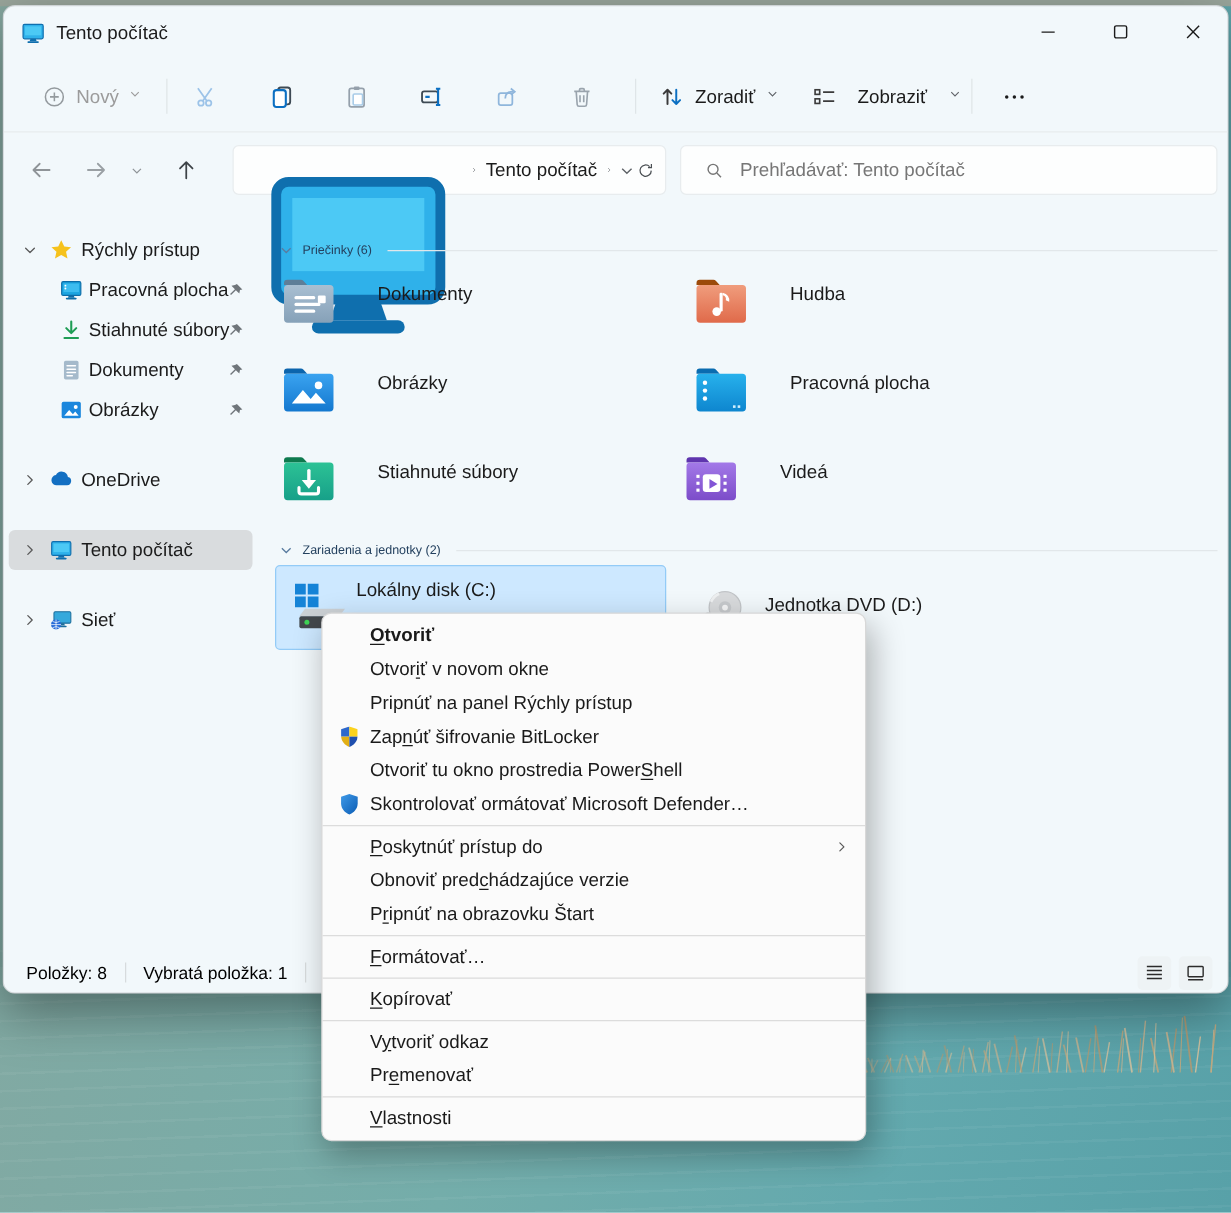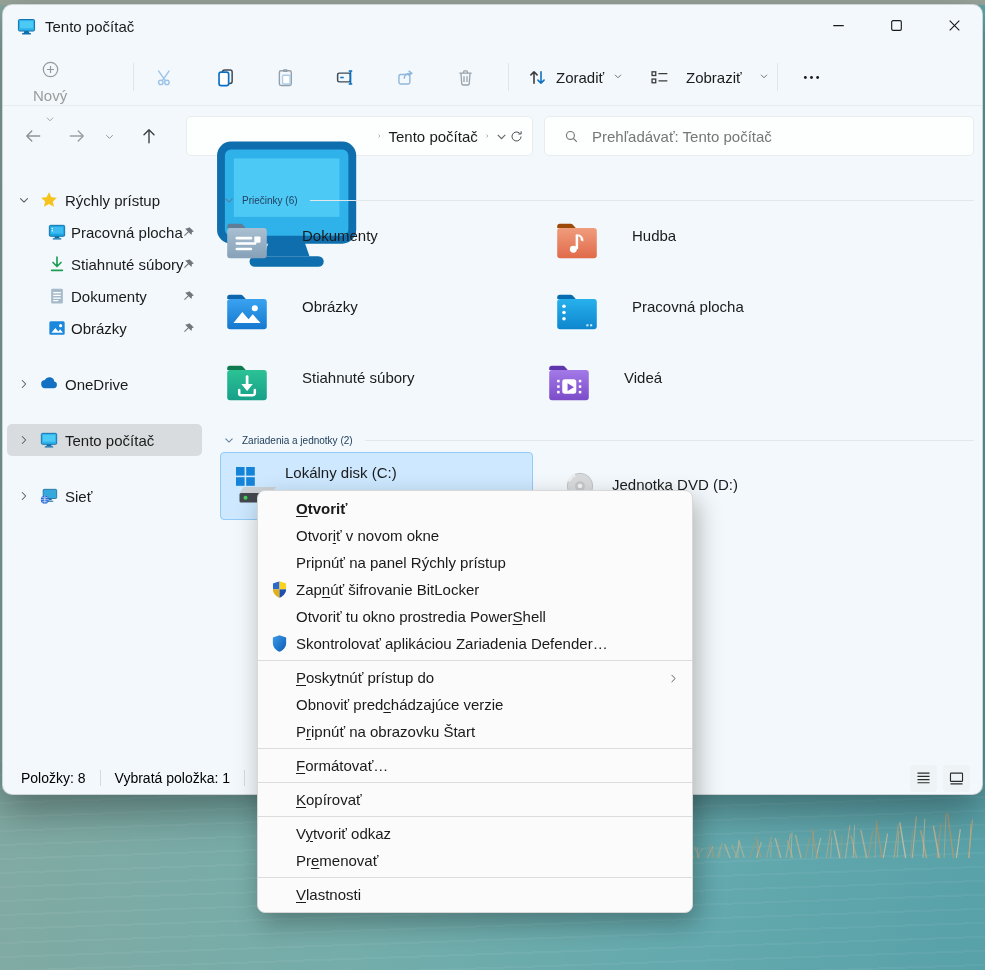--- a/index.html
+++ b/index.html
@@ -24,21 +24,21 @@
   .apptitle{position:absolute;left:42px;top:13px;font-size:15px;color:#1b1b1b;}
   .wctrl{position:absolute;top:2px;width:46px;height:36px;display:flex;align-items:center;justify-content:center;}
   .wmin{left:812px;} .wmax{left:870px;} .wclose{left:928px;}
   .wctrl svg{width:21px;height:21px;}
 
   
   .toolbar{position:absolute;left:0;top:44px;right:0;height:56px;border-bottom:1px solid #e7ecee;}
   .tbtn{position:absolute;top:10px;height:36px;border-radius:4px;display:flex;align-items:center;}
   .tico{width:21px;height:21px;display:inline-block;}
   .tsep{position:absolute;top:14px;width:1px;height:28px;background:#dfe5e8;}
-  .newbtn{left:22px;gap:7px;padding:0 8px;flex-direction:column;}
+  .newbtn{left:22px;gap:7px;padding:0 8px;}
   .newlabel{font-size:15px;color:#9b9b9b;}
   .graychev svg{width:12px;height:12px;}
   .iconbtn{width:40px;justify-content:center;}
   .sortbtn{left:516px;gap:8px;padding:0 8px;}
   .viewbtn{left:638px;gap:16px;padding:0 8px;}
   .tlabel{font-size:15px;color:#1b1b1b;}
   .morebtn{left:788px;width:40px;justify-content:center;}
 
   
   .navbar{position:absolute;left:0;top:100px;right:0;height:62px;}
@@ -700,21 +700,21 @@
     <div class="mi">
       <span class="micon"><svg viewBox="0 0 24 24">
           <defs>
             <linearGradient id="dsg" x1="0" y1="0" x2="1" y2="1">
               <stop offset="0" stop-color="#3f9ae8"></stop>
               <stop offset="1" stop-color="#0b5cb4"></stop>
             </linearGradient>
           </defs>
           <path d="M12 2.5 L19.6 5 v6 c0 5.2-3.6 8.7-7.6 10.3 C8 19.7 4.4 16.2 4.4 11 V5 Z" fill="url(#dsg)"></path>
         </svg></span>
-      <span class="mtext">Skontrolovať aplikáciou Zariadenia Defender…</span>
+      <span class="mtext">Skontrolovať ormátovať Microsoft Defender…</span>
     </div>
     <div class="msep"></div>
     <div class="mi">
       <span class="mtext"><u>P</u>oskytnúť prístup do</span>
       <span class="msub"><svg viewBox="0 0 24 24">
           <polyline points="9,6 15,12 9,18" fill="none" stroke="#5a5a5a" stroke-width="1.8" stroke-linecap="round" stroke-linejoin="round"></polyline>
         </svg></span>
     </div>
     <div class="mi">
       <span class="mtext">Obnoviť pred<u>c</u>hádzajúce verzie</span>

